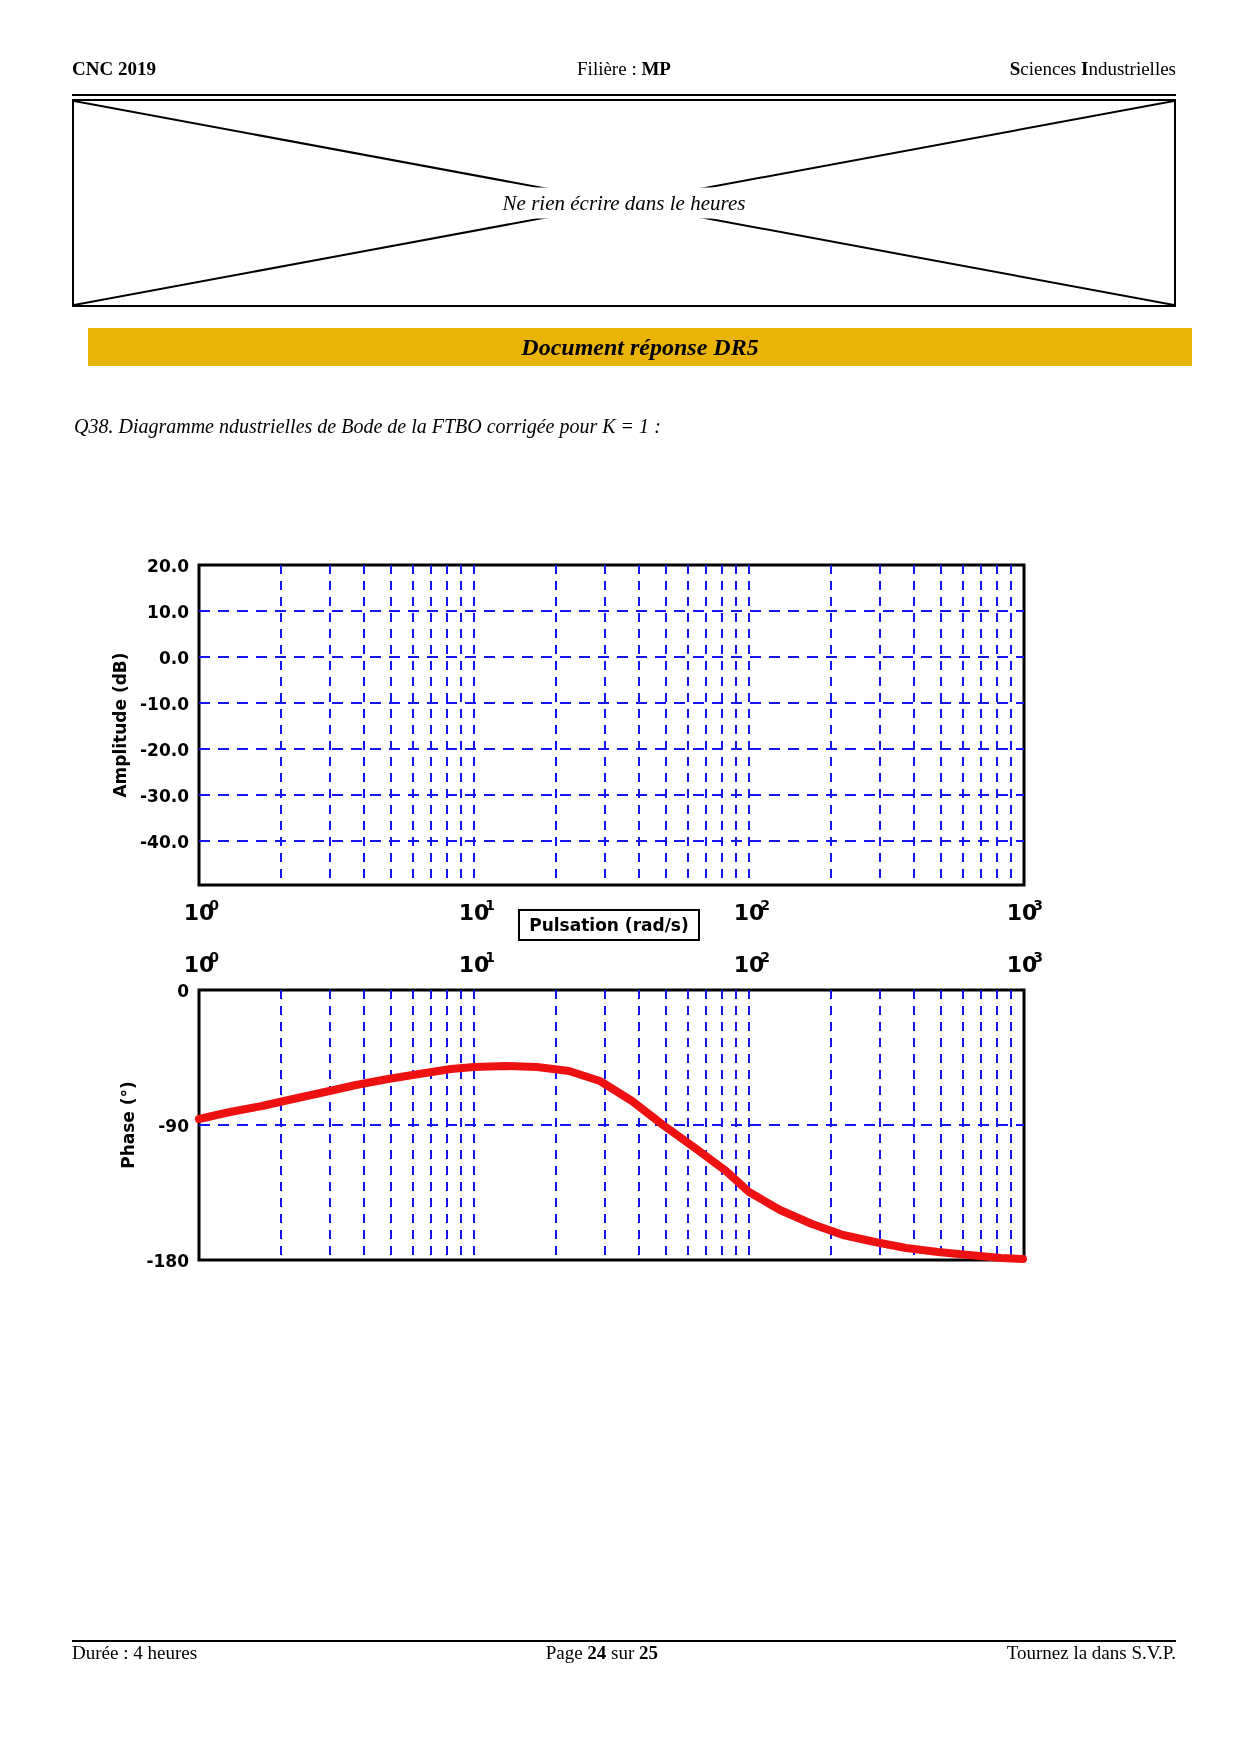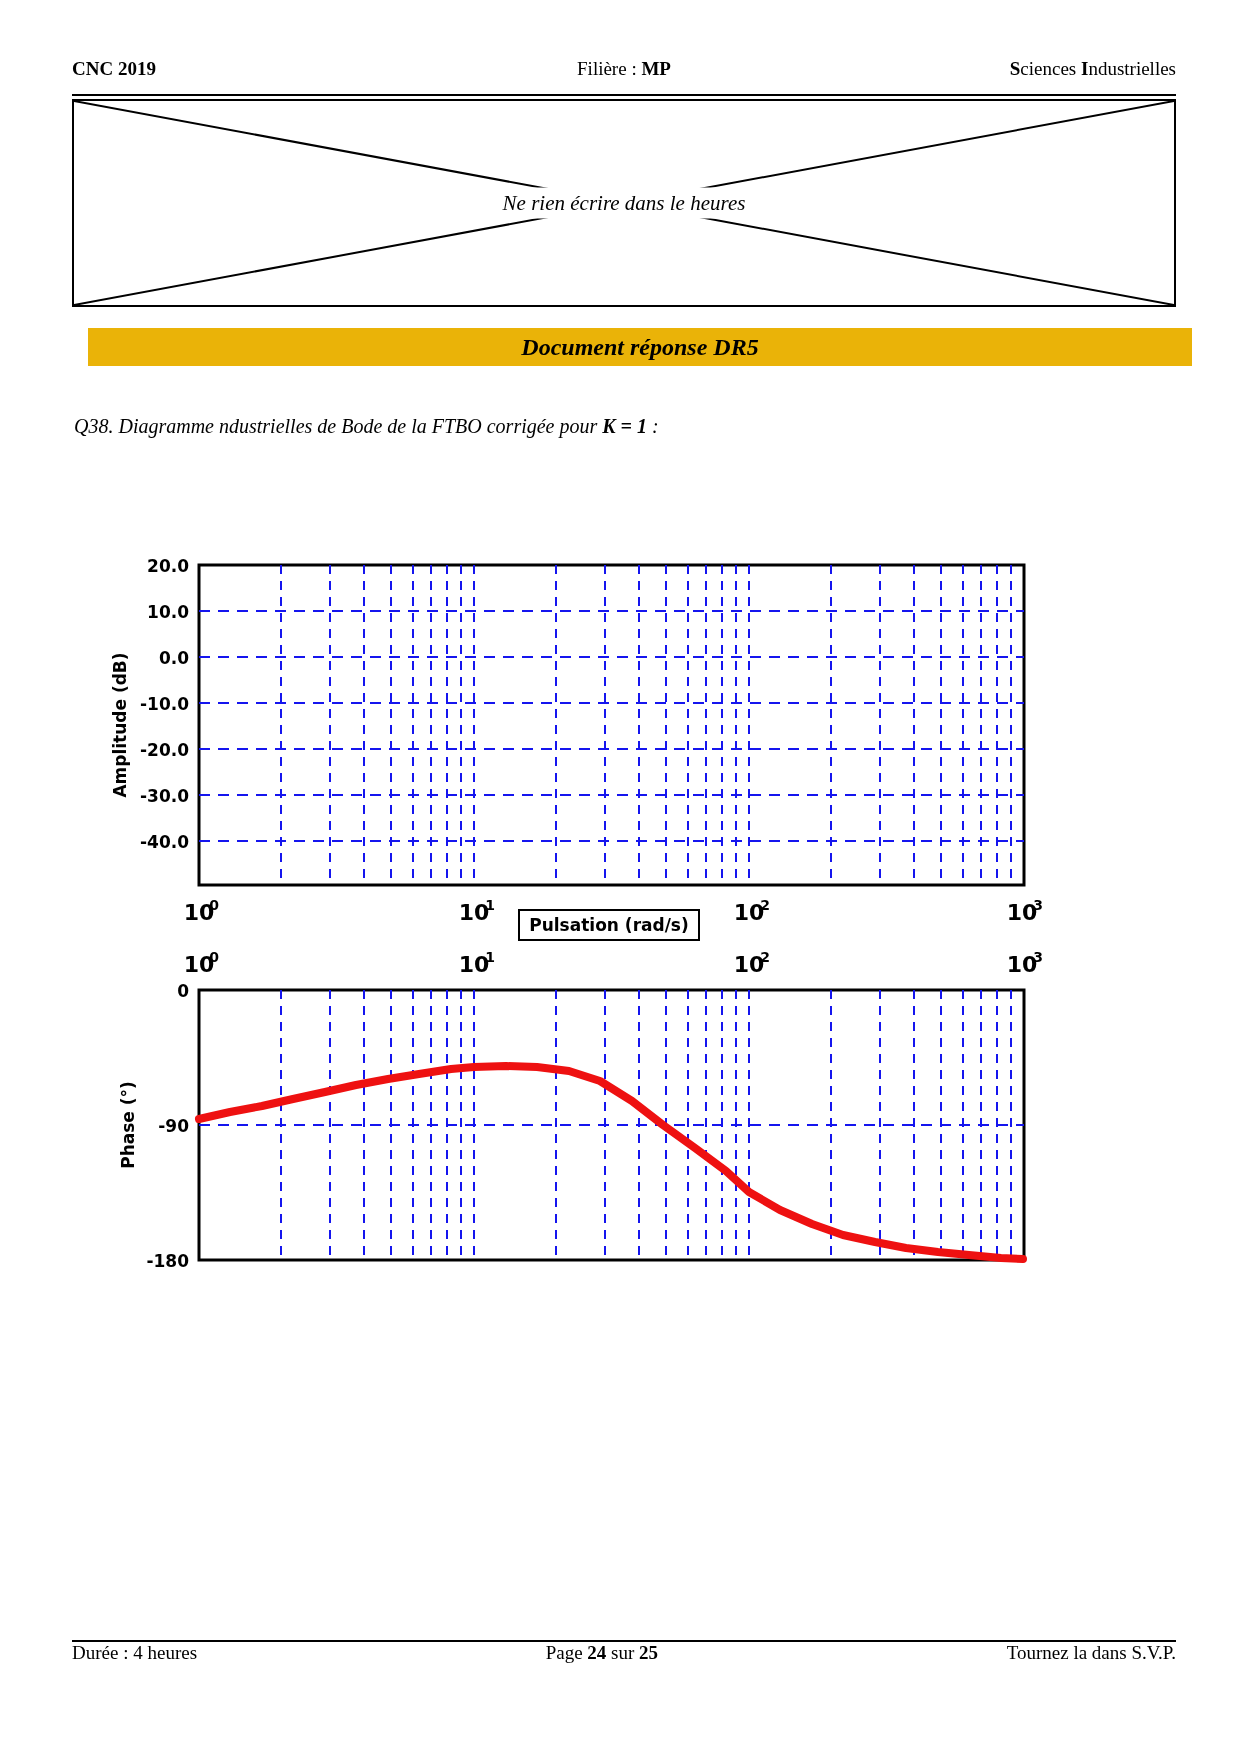--- a/index.html
+++ b/index.html
@@ -105,21 +105,21 @@
     top: 415px;
     width: 1100px;
     font-size: 20px;
     font-style: italic;
   }
   .question .qnum {
     font-weight: normal;
     font-style: italic;
   }
   .question .kval {
-    font-weight: bold;
+    font-weight: normal;
     font-style: italic;
   }
 
   
   .figure {
     position: absolute;
     left: 90px;
     top: 540px;
     width: 960px;
     height: 760px;

